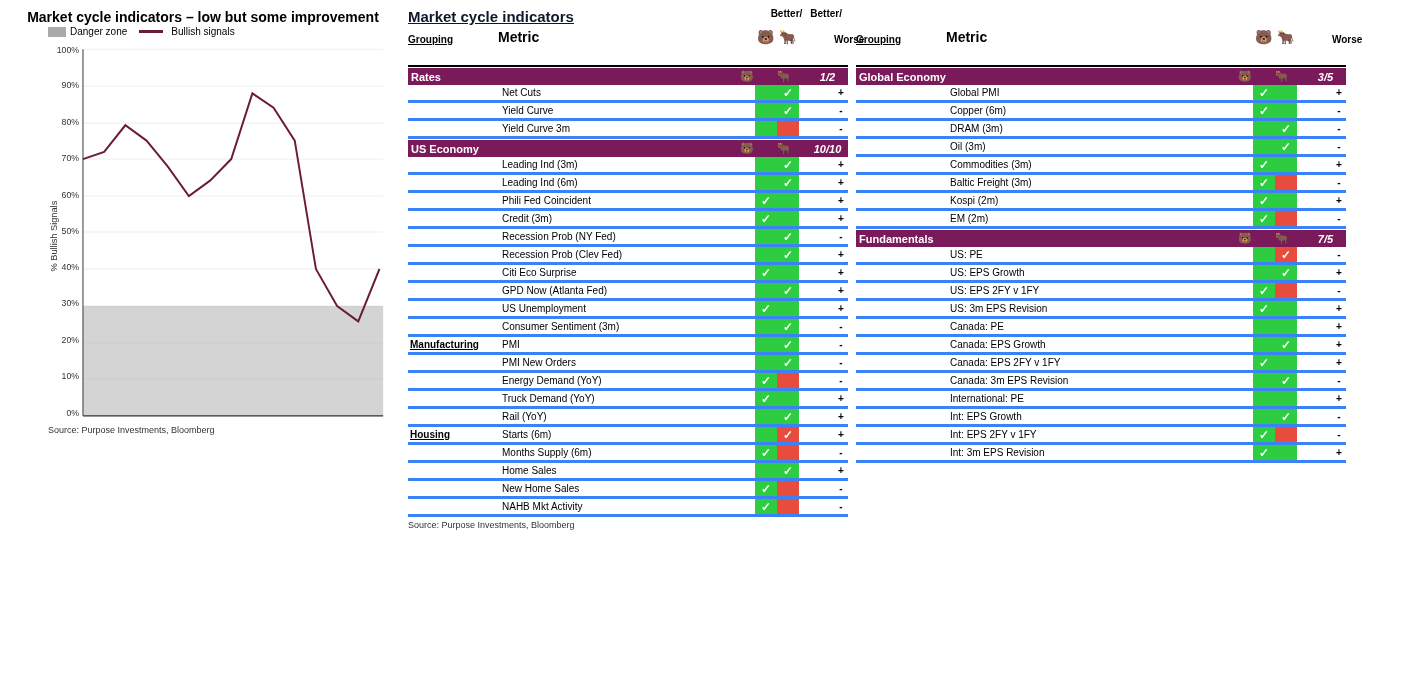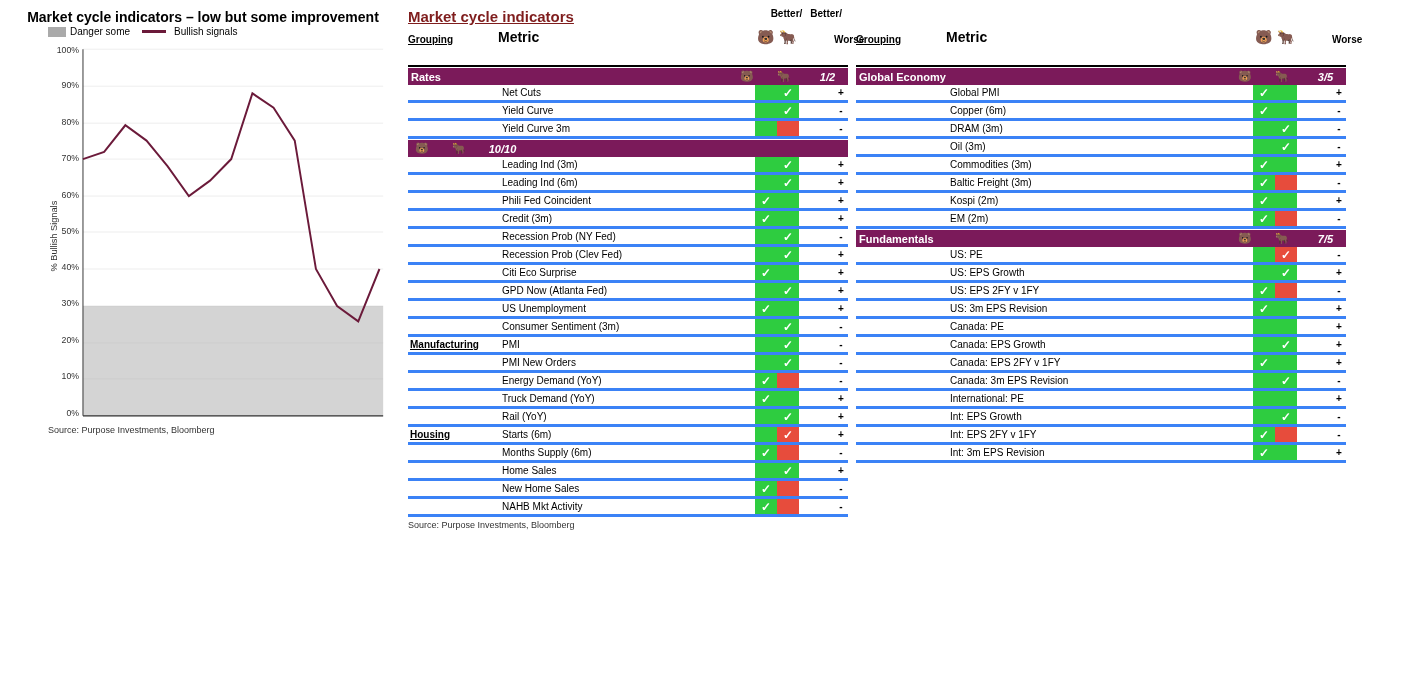--- a/index.html
+++ b/index.html
@@ -67,21 +67,21 @@
 
     
     .table-section {
       flex: 1;
       display: flex;
       flex-direction: column;
     }
     .table-title {
       font-size: 15px;
       font-weight: bold;
-      color: #7f1d1d;
+      color: #0f172a;
       text-decoration: underline;
       margin-bottom: 4px;
     }
     .tables-row {
       display: flex;
       gap: 8px;
       flex: 1;
     }
     .indicator-table {
       flex: 1;
@@ -200,21 +200,21 @@
 </head>
 <body>
 
 <div class="main-container">
 
   <div class="chart-section">
     <div class="chart-title">Market cycle indicators – low but some improvement</div>
     <div class="chart-legend">
       <div class="legend-danger">
         <div class="legend-box"></div>
-        <span>Danger some</span>
+        <span>Danger zone</span>
       </div>
       <div class="legend-line">
         <div class="legend-line-symbol"></div>
         <span>Bullish signals</span>
       </div>
     </div>
     <div class="chart-area">
       <svg class="chart-svg" viewBox="0 0 350 370" preserveAspectRatio="none">
 
         <text x="32" y="12" font-size="9" text-anchor="end" fill="#333">100%</text>
@@ -338,20 +338,21 @@
         <div class="data-row">
           <div class="row-group"></div>
           <div class="row-metric">Yield Curve 3m</div>
           <div class="cell-box cell-green"></div>
           <div class="cell-box cell-red"></div>
           <div class="col-score"></div>
           <div class="cell-delta delta-minus">-</div>
         </div>
 
         <div class="cat-header">
+          <div class="cat-name">US Economy</div>
           <div class="cat-bear">🐻</div>
           <div class="cat-bull">🐂</div>
           <div class="cat-score">10/10</div>
         </div>
         <div class="data-row">
           <div class="row-group"></div>
           <div class="row-metric">Leading Ind (3m)</div>
           <div class="cell-box cell-green"></div>
           <div class="cell-box cell-green">
               <span class="check-mark">✓</span>

